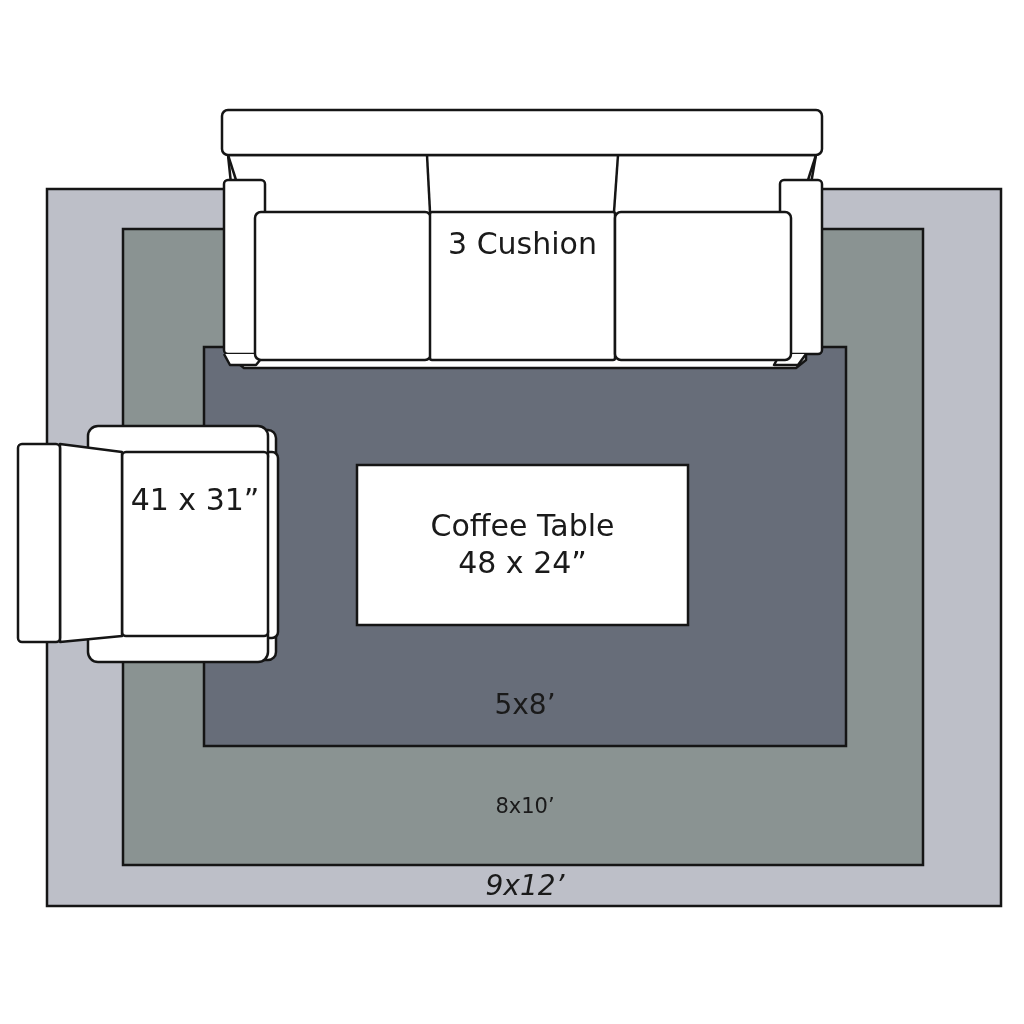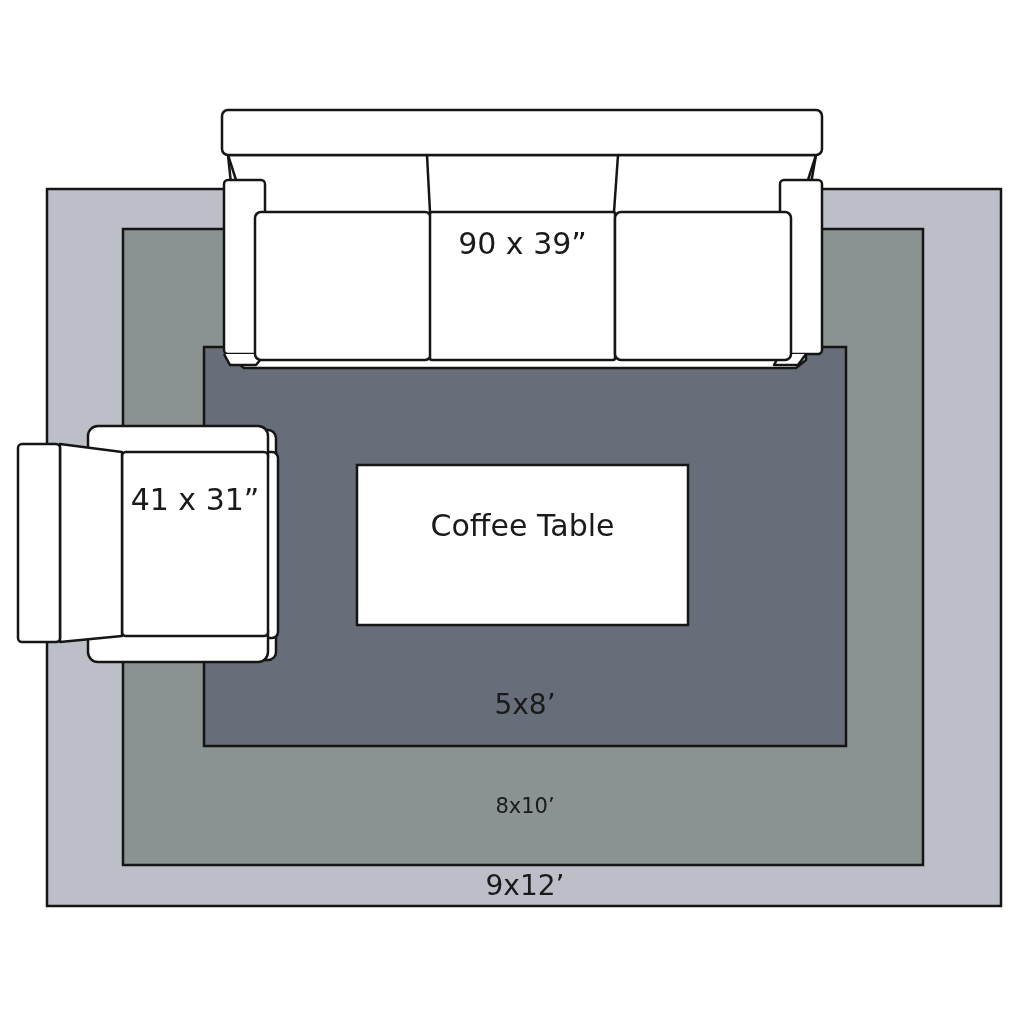--- a/index.html
+++ b/index.html
@@ -53,26 +53,27 @@
 
     <rect x="122" y="452" width="146" height="184" rx="4"></rect>
 
     <path d="M60 444 L122 452 L122 636 L60 642 Z"></path>
 
     <rect x="18" y="444" width="42" height="198" rx="4"></rect>
   </g>
 </svg>
 
 <div class="lbl" style="left:430px;top:226px;width:185px;font-size:30px;">
-  <div>90 x 39”</div>
+  <div>3 Cushion</div>
 </div>
 
 <div class="lbl" style="left:124px;top:482px;width:142px;font-size:30px;">
   <div>41 x 31”</div>
 </div>
 
 <div class="lbl" style="left:357px;top:508px;width:331px;font-size:30px;">
   <div>Coffee Table</div>
+  <div>48 x 24”</div>
 </div>
 
 <div class="lbl" style="left:425px;top:688px;width:200px;font-size:28px;">5x8’</div>
 <div class="lbl" style="left:425px;top:794px;width:200px;font-size:21px;">8x10’</div>
-<div class="lbl" style="left:425px;top:869px;width:200px;font-size:28px;">9x12’</div>
+<div class="lbl" style="left:425px;top:869px;width:200px;font-size:28px;font-style:italic;">9x12’</div>
 
 </body></html>

